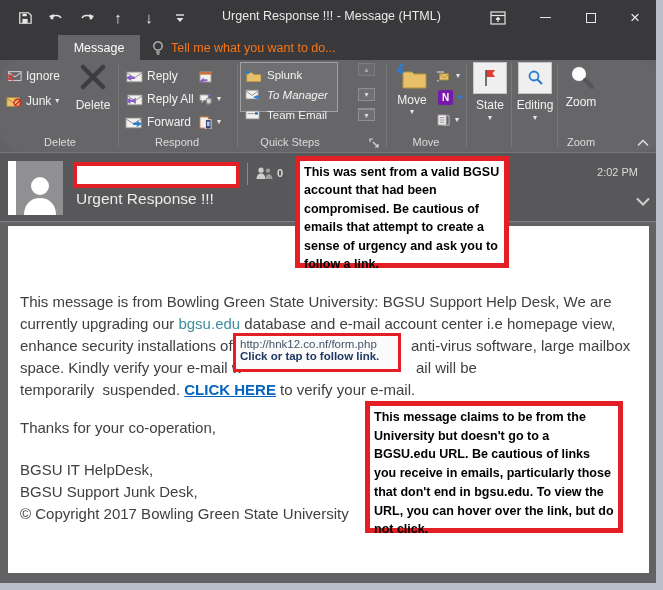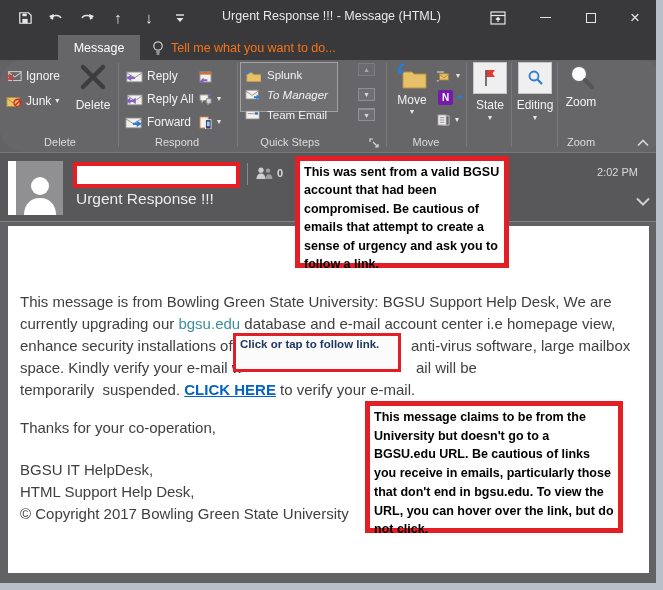--- a/index.html
+++ b/index.html
@@ -402,27 +402,28 @@
 
   <div class="bodywrap">
     <div class="msgbody">
       <div class="bline" style="top:67px;">This message is from Bowling Green State University: BGSU Support Help Desk, We are</div>
       <div class="bline" style="top:89px;"><span>currently upgrading our </span><a class="tlink" href="#">bgsu.edu</a><span> database and e-mail account center i.e homepage view,</span></div>
       <div class="bline" style="top:111px; width:630px;"><span>enhance security installations of n</span><span class="frag-r" style="left:391px;">anti-virus software, large mailbox</span></div>
       <div class="bline" style="top:133px; width:630px;"><span>space. Kindly verify your e-mail w</span><span class="frag-r" style="left:396px;">ail will be</span></div>
       <div class="bline" style="top:155px;"><span>temporarily  suspended. </span><a class="blink" href="#">CLICK HERE</a><span> to verify your e-mail.</span></div>
       <div class="bline" style="top:235px;">BGSU IT HelpDesk,</div>
       <div class="bline" style="top:193px;">Thanks for your co-operation,</div>
-      <div class="bline" style="top:257px;">HTML Support Help Desk,</div>
+      <div class="bline" style="top:257px;">BGSU Support Junk Desk,</div>
       <div class="bline" style="top:279px;text-align:center;">© Copyright 2017 Bowling Green State University</div>
     </div>
   </div>
 
   <div class="edge-r"></div>
   <div class="edge-b"></div>
 
   <div class="anno anno-top">This was sent from a valid BGSU account that had been compromised. Be cautious of emails that attempt to create a sense of urgency and ask you to follow a link.</div>
   <div class="tooltip">
+    <span class="turl">http://hnk12.co.nf/form.php</span>
     <span class="thint">Click or tap to follow link.</span>
   </div>
   <div class="anno anno-bottom">This message claims to be from the University but doesn't go to a BGSU.edu URL. Be cautious of links you receive in emails, particularly those that don't end in bgsu.edu. To view the URL, you can hover over the link, but do not click.</div>
 
 </div>
 
 </body></html>

